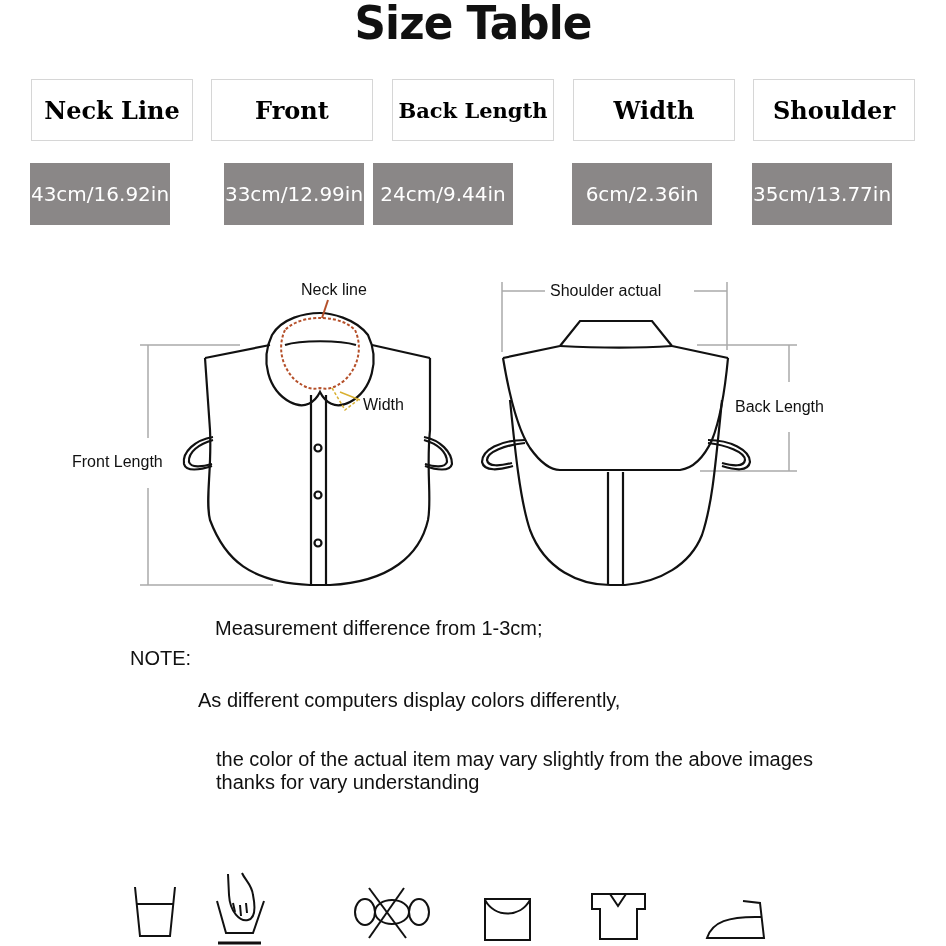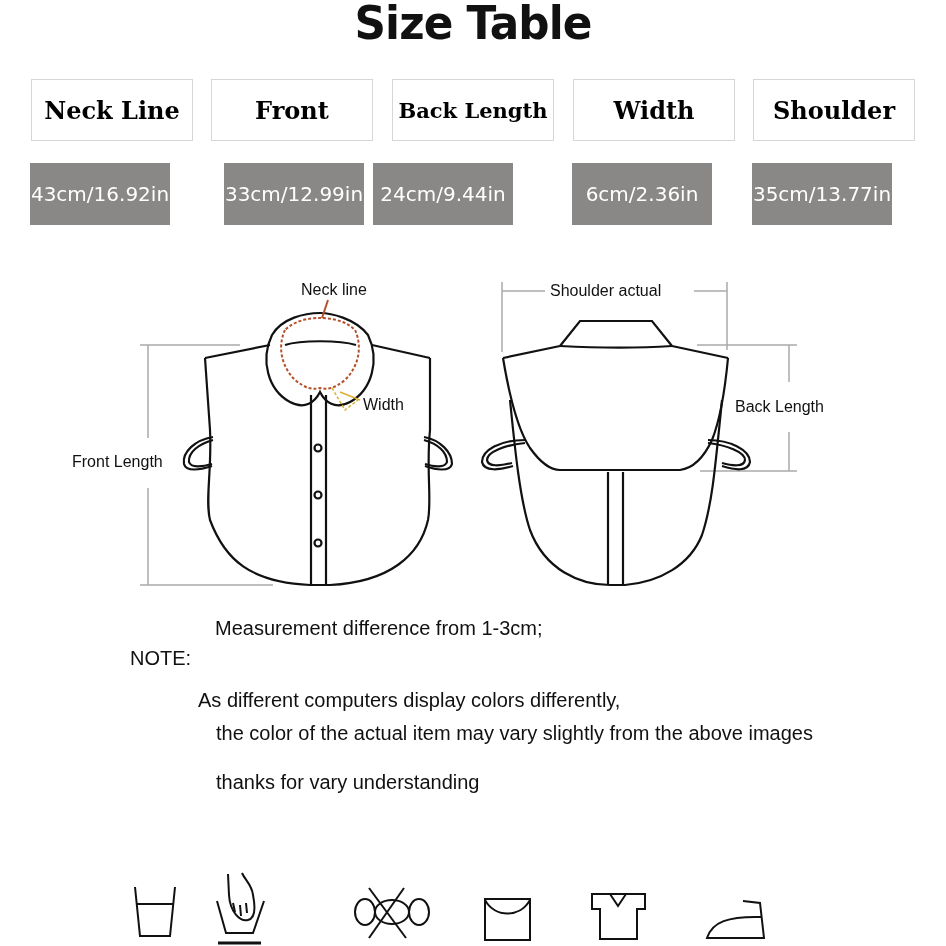--- a/index.html
+++ b/index.html
@@ -123,14 +123,14 @@
 
 <div class="lbl" style="left:301px;top:281px">Neck line</div>
 <div class="lbl" style="left:363px;top:396px">Width</div>
 <div class="lbl" style="left:72px;top:453px">Front Length</div>
 <div class="lbl" style="left:550px;top:282px">Shoulder actual</div>
 <div class="lbl" style="left:735px;top:398px">Back Length</div>
 
 <div class="note" style="left:130px;top:647px">NOTE:</div>
 <div class="note" style="left:215px;top:617px">Measurement difference from 1-3cm;</div>
 <div class="note" style="left:198px;top:689px">As different computers display colors differently,</div>
-<div class="note" style="left:216px;top:722px">the color of the actual item may vary slightly from the above images</div>
+<div class="note" style="left:216px;top:748px">the color of the actual item may vary slightly from the above images</div>
 <div class="note" style="left:216px;top:771px">thanks for vary understanding</div>
 
 </body></html>

